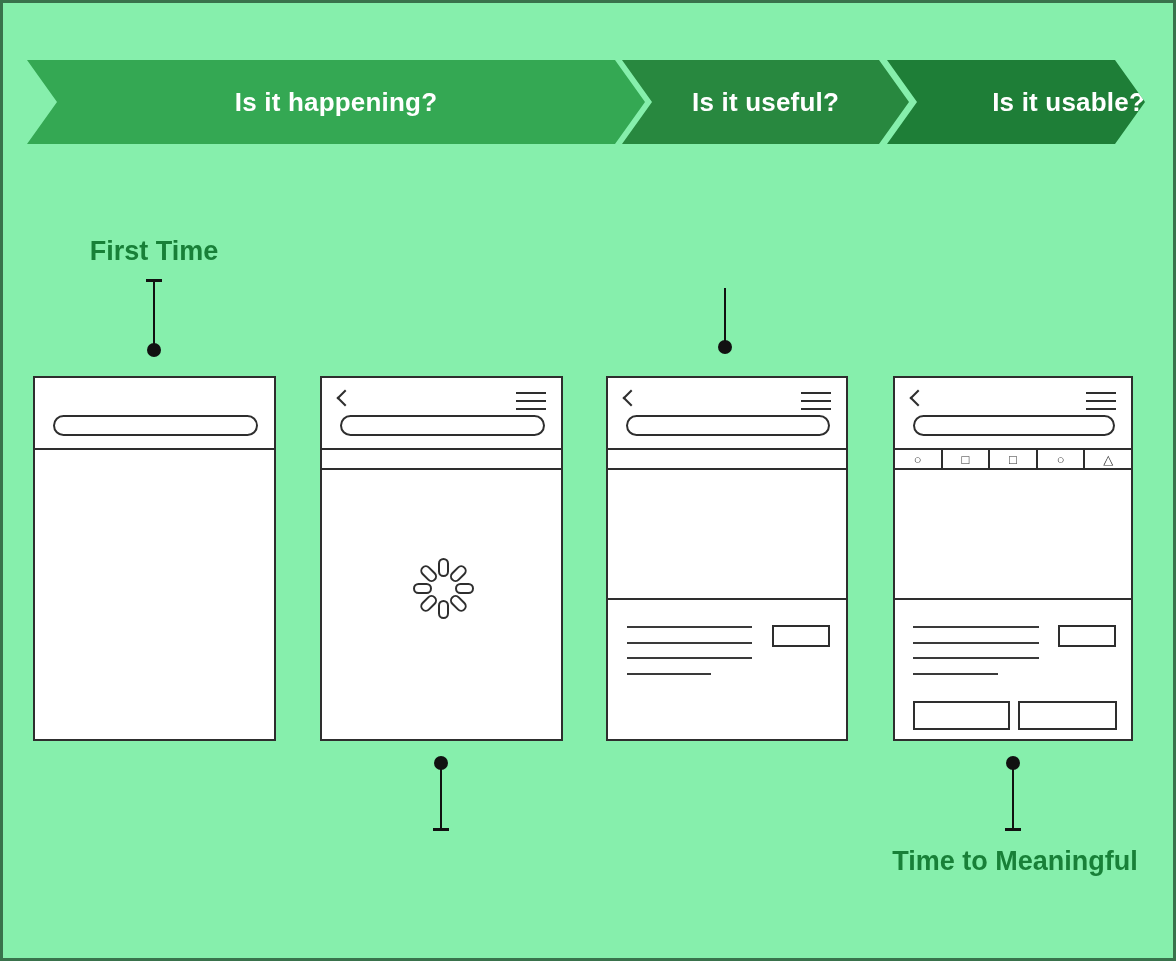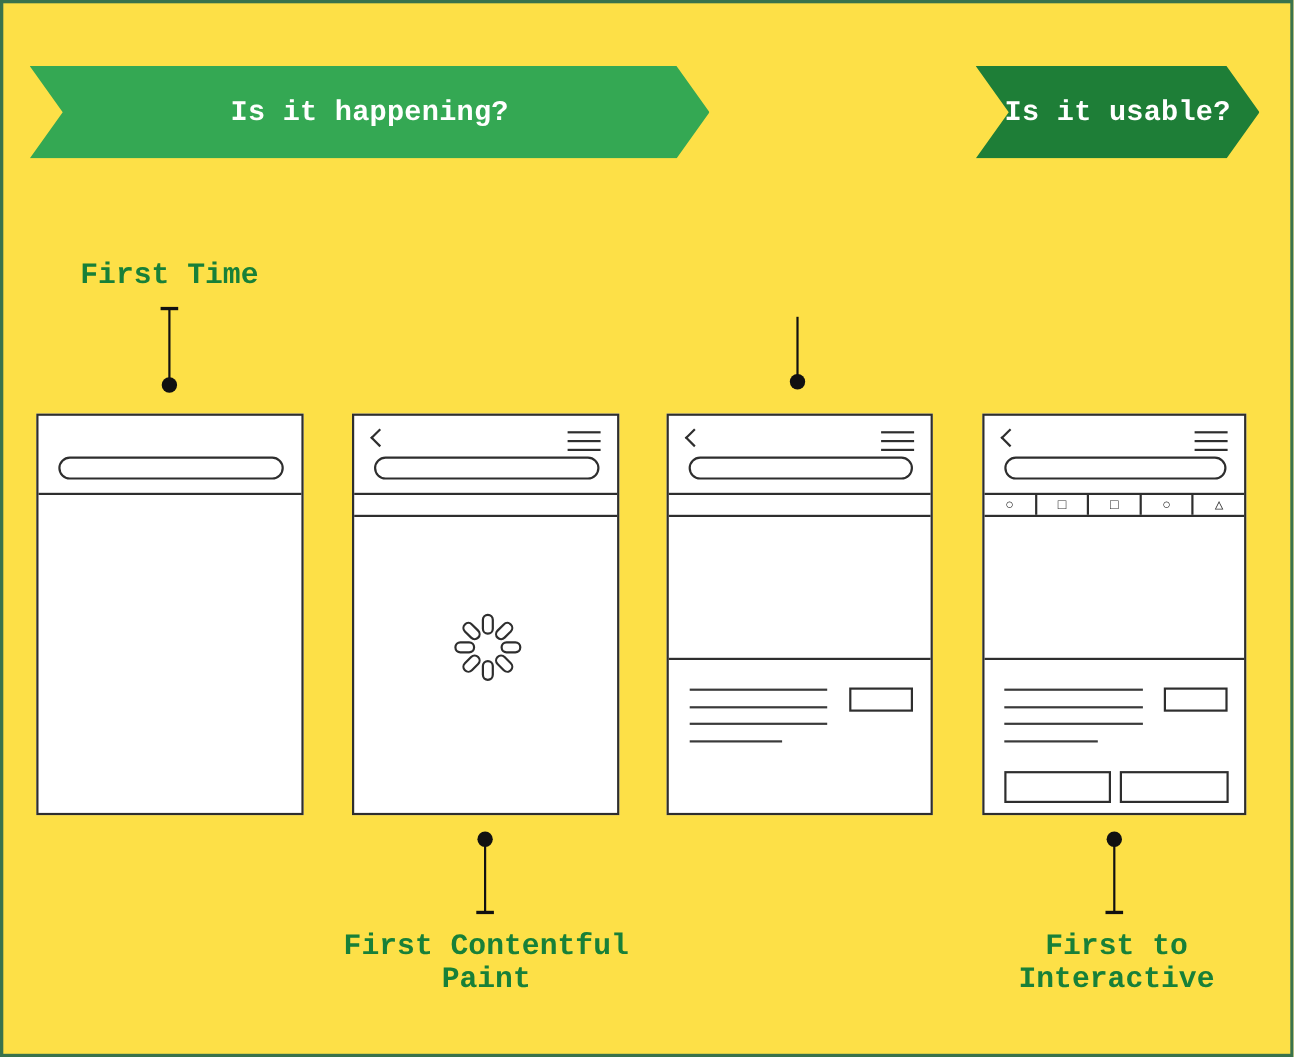--- a/index.html
+++ b/index.html
@@ -1,19 +1,19 @@
 <!DOCTYPE html>
 <html><head>
 <meta charset="utf-8">
 <style>
   html,body{margin:0;padding:0;background:#e9e9e7;}
   .frame{
     position:relative;width:1176px;height:961px;margin:0 auto;
-    background:#fde047;border:3px solid #39724c;box-sizing:border-box;
-    font-family:Liberation Mono, monospace;overflow:hidden;
+    background:#86efac;border:3px solid #39724c;box-sizing:border-box;
+    font-family:Liberation Sans, sans-serif;overflow:hidden;
   }
   
   .chev{
     position:absolute;top:57px;height:84px;
     display:flex;align-items:center;justify-content:center;
     color:#fff;font-size:26px;font-weight:600;letter-spacing:.2px;
     clip-path:polygon(0 0, calc(100% - 30px) 0, 100% 50%, calc(100% - 30px) 100%, 0 100%, 30px 50%);
   }
   .chev-1{left:24px;width:618px;}
   .chev-2{left:619px;width:287px;}
@@ -85,27 +85,29 @@
   }
 </style>
 </head>
 <body>
 
 <div class="frame">
 
   <div class="chev chev-1" style="background: rgb(52, 168, 83);">
     <span>Is it happening?</span>
   </div>
-  <div class="chev chev-3" style="background: rgb(30, 126, 55);">
+  <div class="chev chev-2" style="background: rgb(40, 136, 63);">
+    <span>Is it useful?</span>
+  </div>
+  <div class="chev chev-3" style="background: rgb(30, 126, 55); justify-content: flex-end;">
     <span>Is it usable?</span>
   </div>
 
   <div class="metric metric-fp">First Time</div>
-  <div class="metric metric-fcp">First Contentful Paint</div>
-  <div class="metric metric-tti">First to Interactive</div>
+  <div class="metric metric-tti">Time to Meaningful</div>
 
   <div class="c-bar fp-bar"></div>
   <div class="c-line fp-line"></div>
   <div class="c-dot fp-dot"></div>
 
   <div class="c-line fmp-line"></div>
   <div class="c-dot fmp-dot"></div>
 
   <div class="c-dot fcp-dot"></div>
   <div class="c-line fcp-line"></div>

